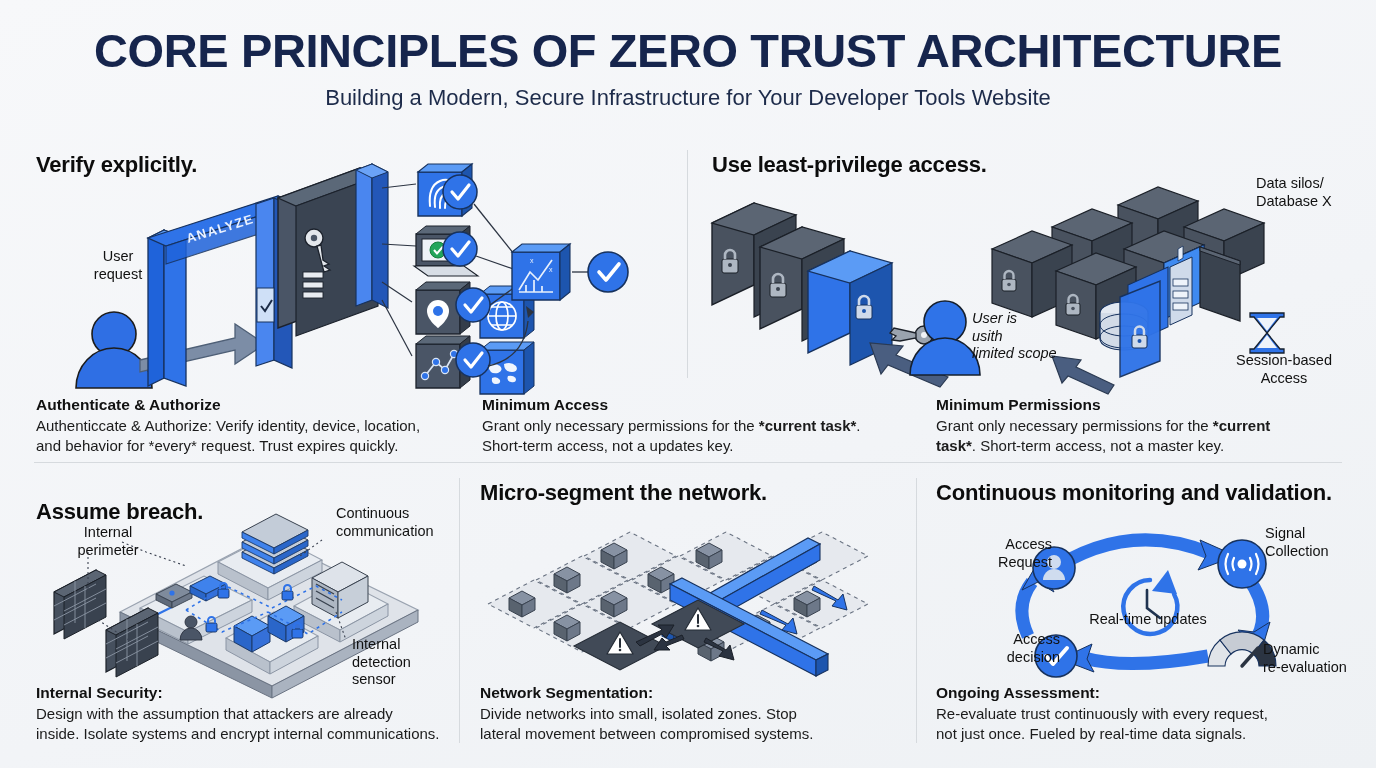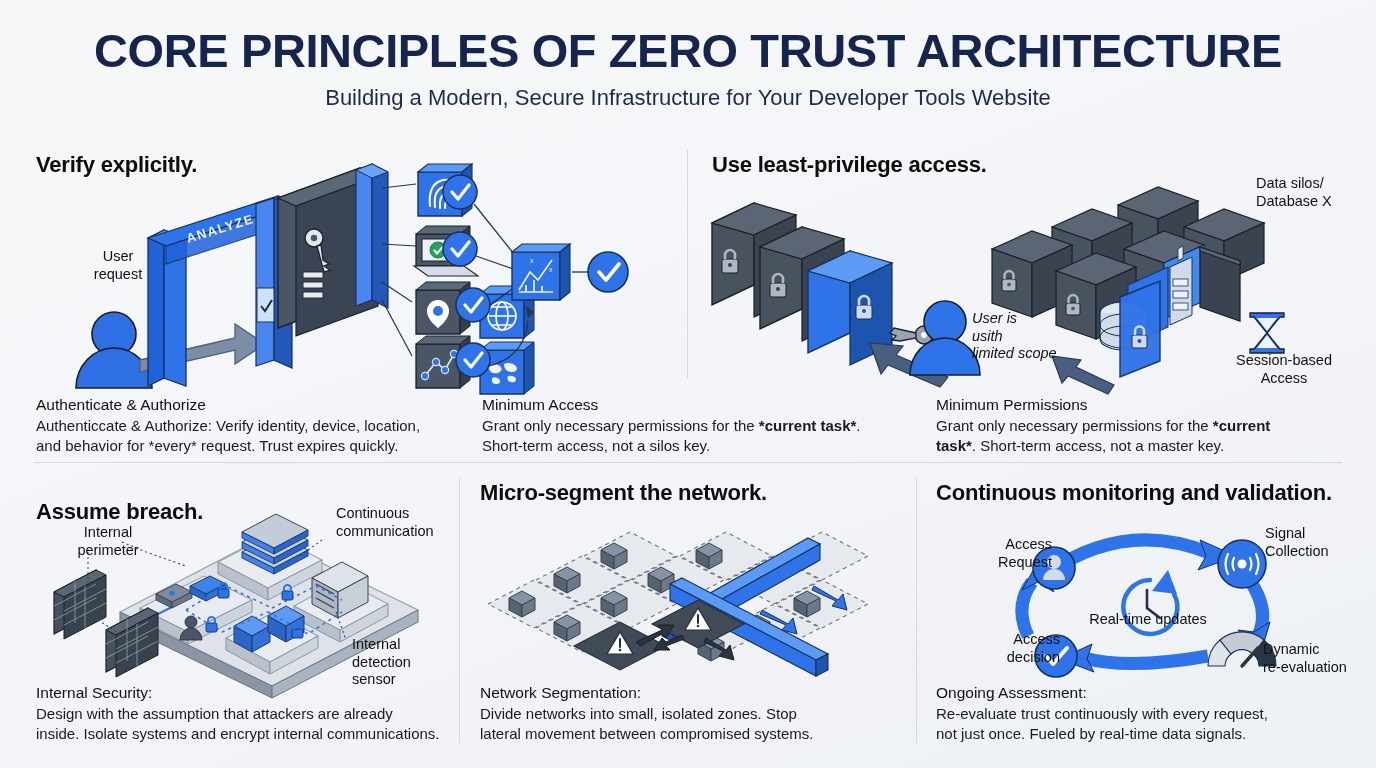--- a/index.html
+++ b/index.html
@@ -22,21 +22,21 @@
   .subtitle{font-size:22px;color:#1d2b4a;margin-top:10px;font-weight:400;}
 
   
   .hdiv{position:absolute;height:1px;background:#d6dade;}
   .vdiv{position:absolute;width:1px;background:#d6dade;}
 
   
   .panel{position:absolute;}
   .p-head{font-size:22px;font-weight:bold;color:#0c0c0c;letter-spacing:-0.2px;}
   .cap{position:absolute;}
-  .cap-h{font-size:15.5px;font-weight:normal;color:#111;margin-bottom:2px;}
+  .cap-h{font-size:15.5px;font-weight:bold;color:#111;margin-bottom:2px;}
   .cap-b{font-size:15px;color:#1b1b1b;line-height:1.35;}
   .cap-b b{font-weight:bold;}
 
   
   .slabel{position:absolute;font-size:14.5px;color:#111;line-height:1.22;}
   .slabel.c{text-align:center;}
   .slabel.r{text-align:right;}
 
   svg{display:block;overflow:visible;}
   .scene{position:absolute;}
@@ -245,21 +245,21 @@
     <div class="cap-b">
       <div>Authenticcate &amp; Authorize: Verify identity, device, location,</div>
       <div>and behavior for *every* request. Trust expires quickly.</div>
     </div>
   </div>
 
   <div class="cap" style="left:482px;top:396px;width:420px;">
     <div class="cap-h">Minimum Access</div>
     <div class="cap-b">
       <div><span>Grant only necessary permissions for the </span><b>*current task*</b><span>.</span></div>
-      <div>Short-term access, not a silos key.</div>
+      <div>Short-term access, not a updates key.</div>
     </div>
   </div>
 
   <div class="panel" style="left:712px;top:152px;">
     <div class="p-head">Use least-privilege access.</div>
   </div>
 
   <div class="scene" style="left:700px;top:185px;">
     <svg width="660" height="210" viewBox="0 0 660 210">
 

